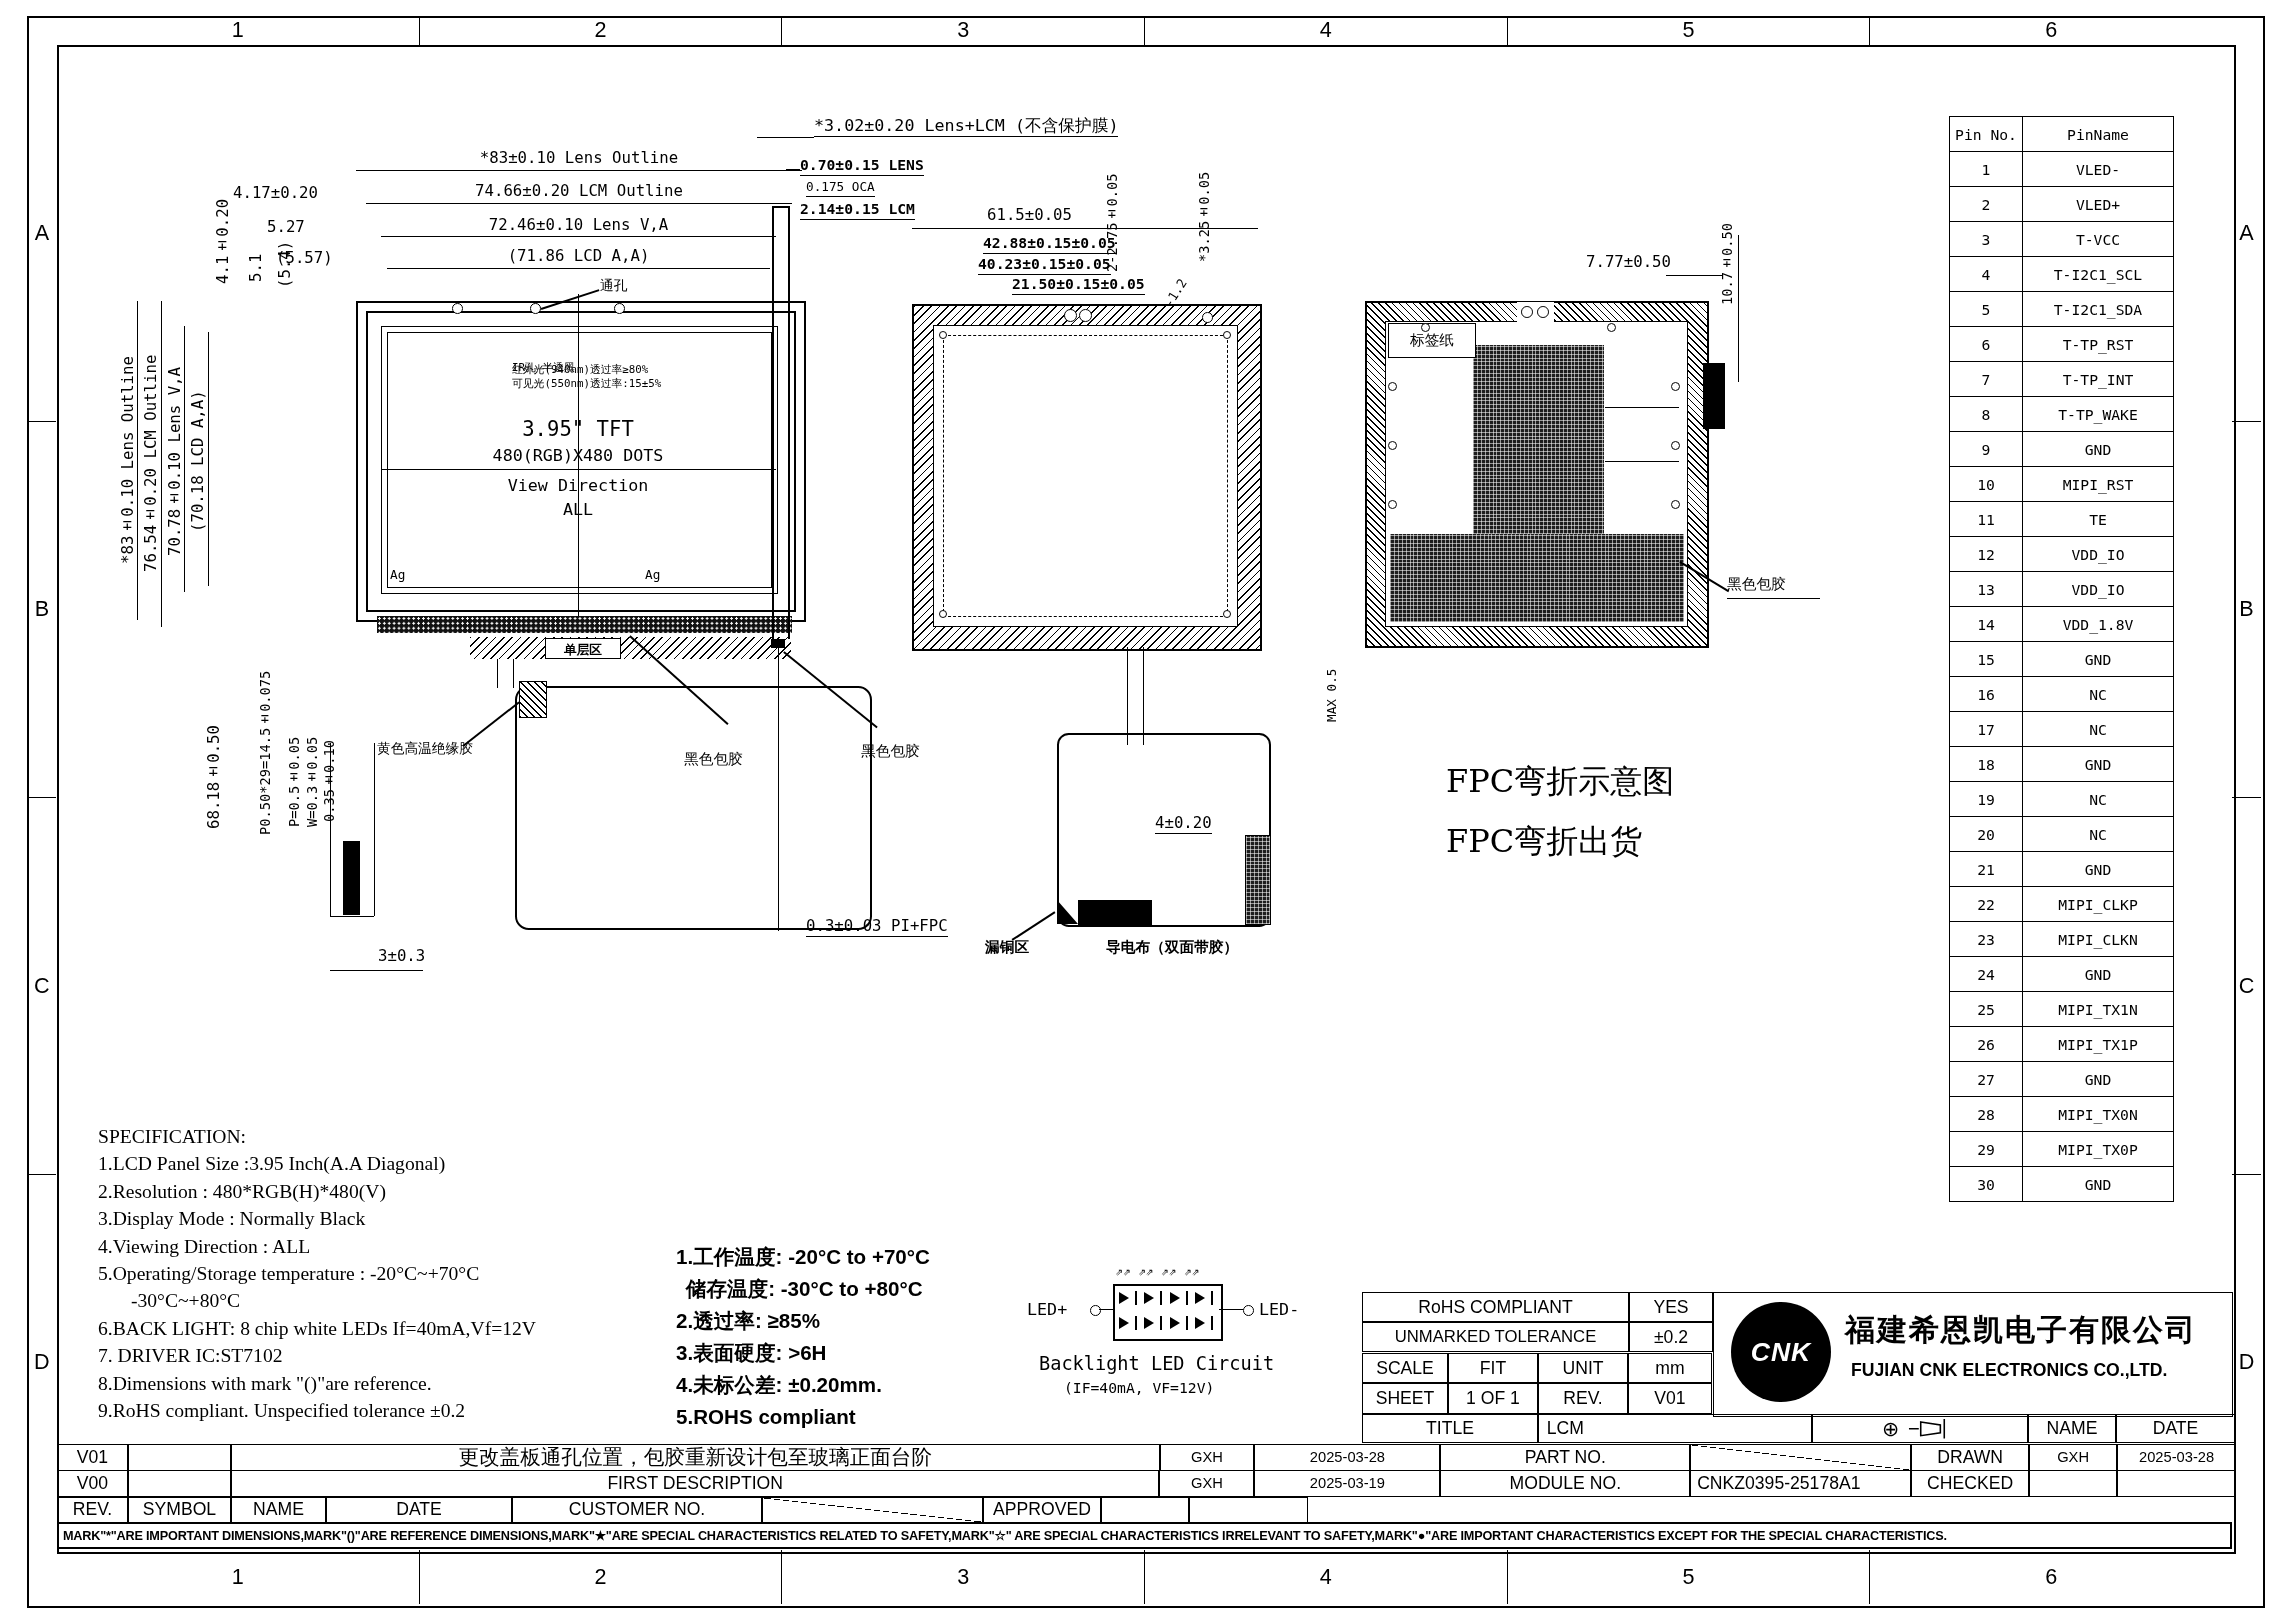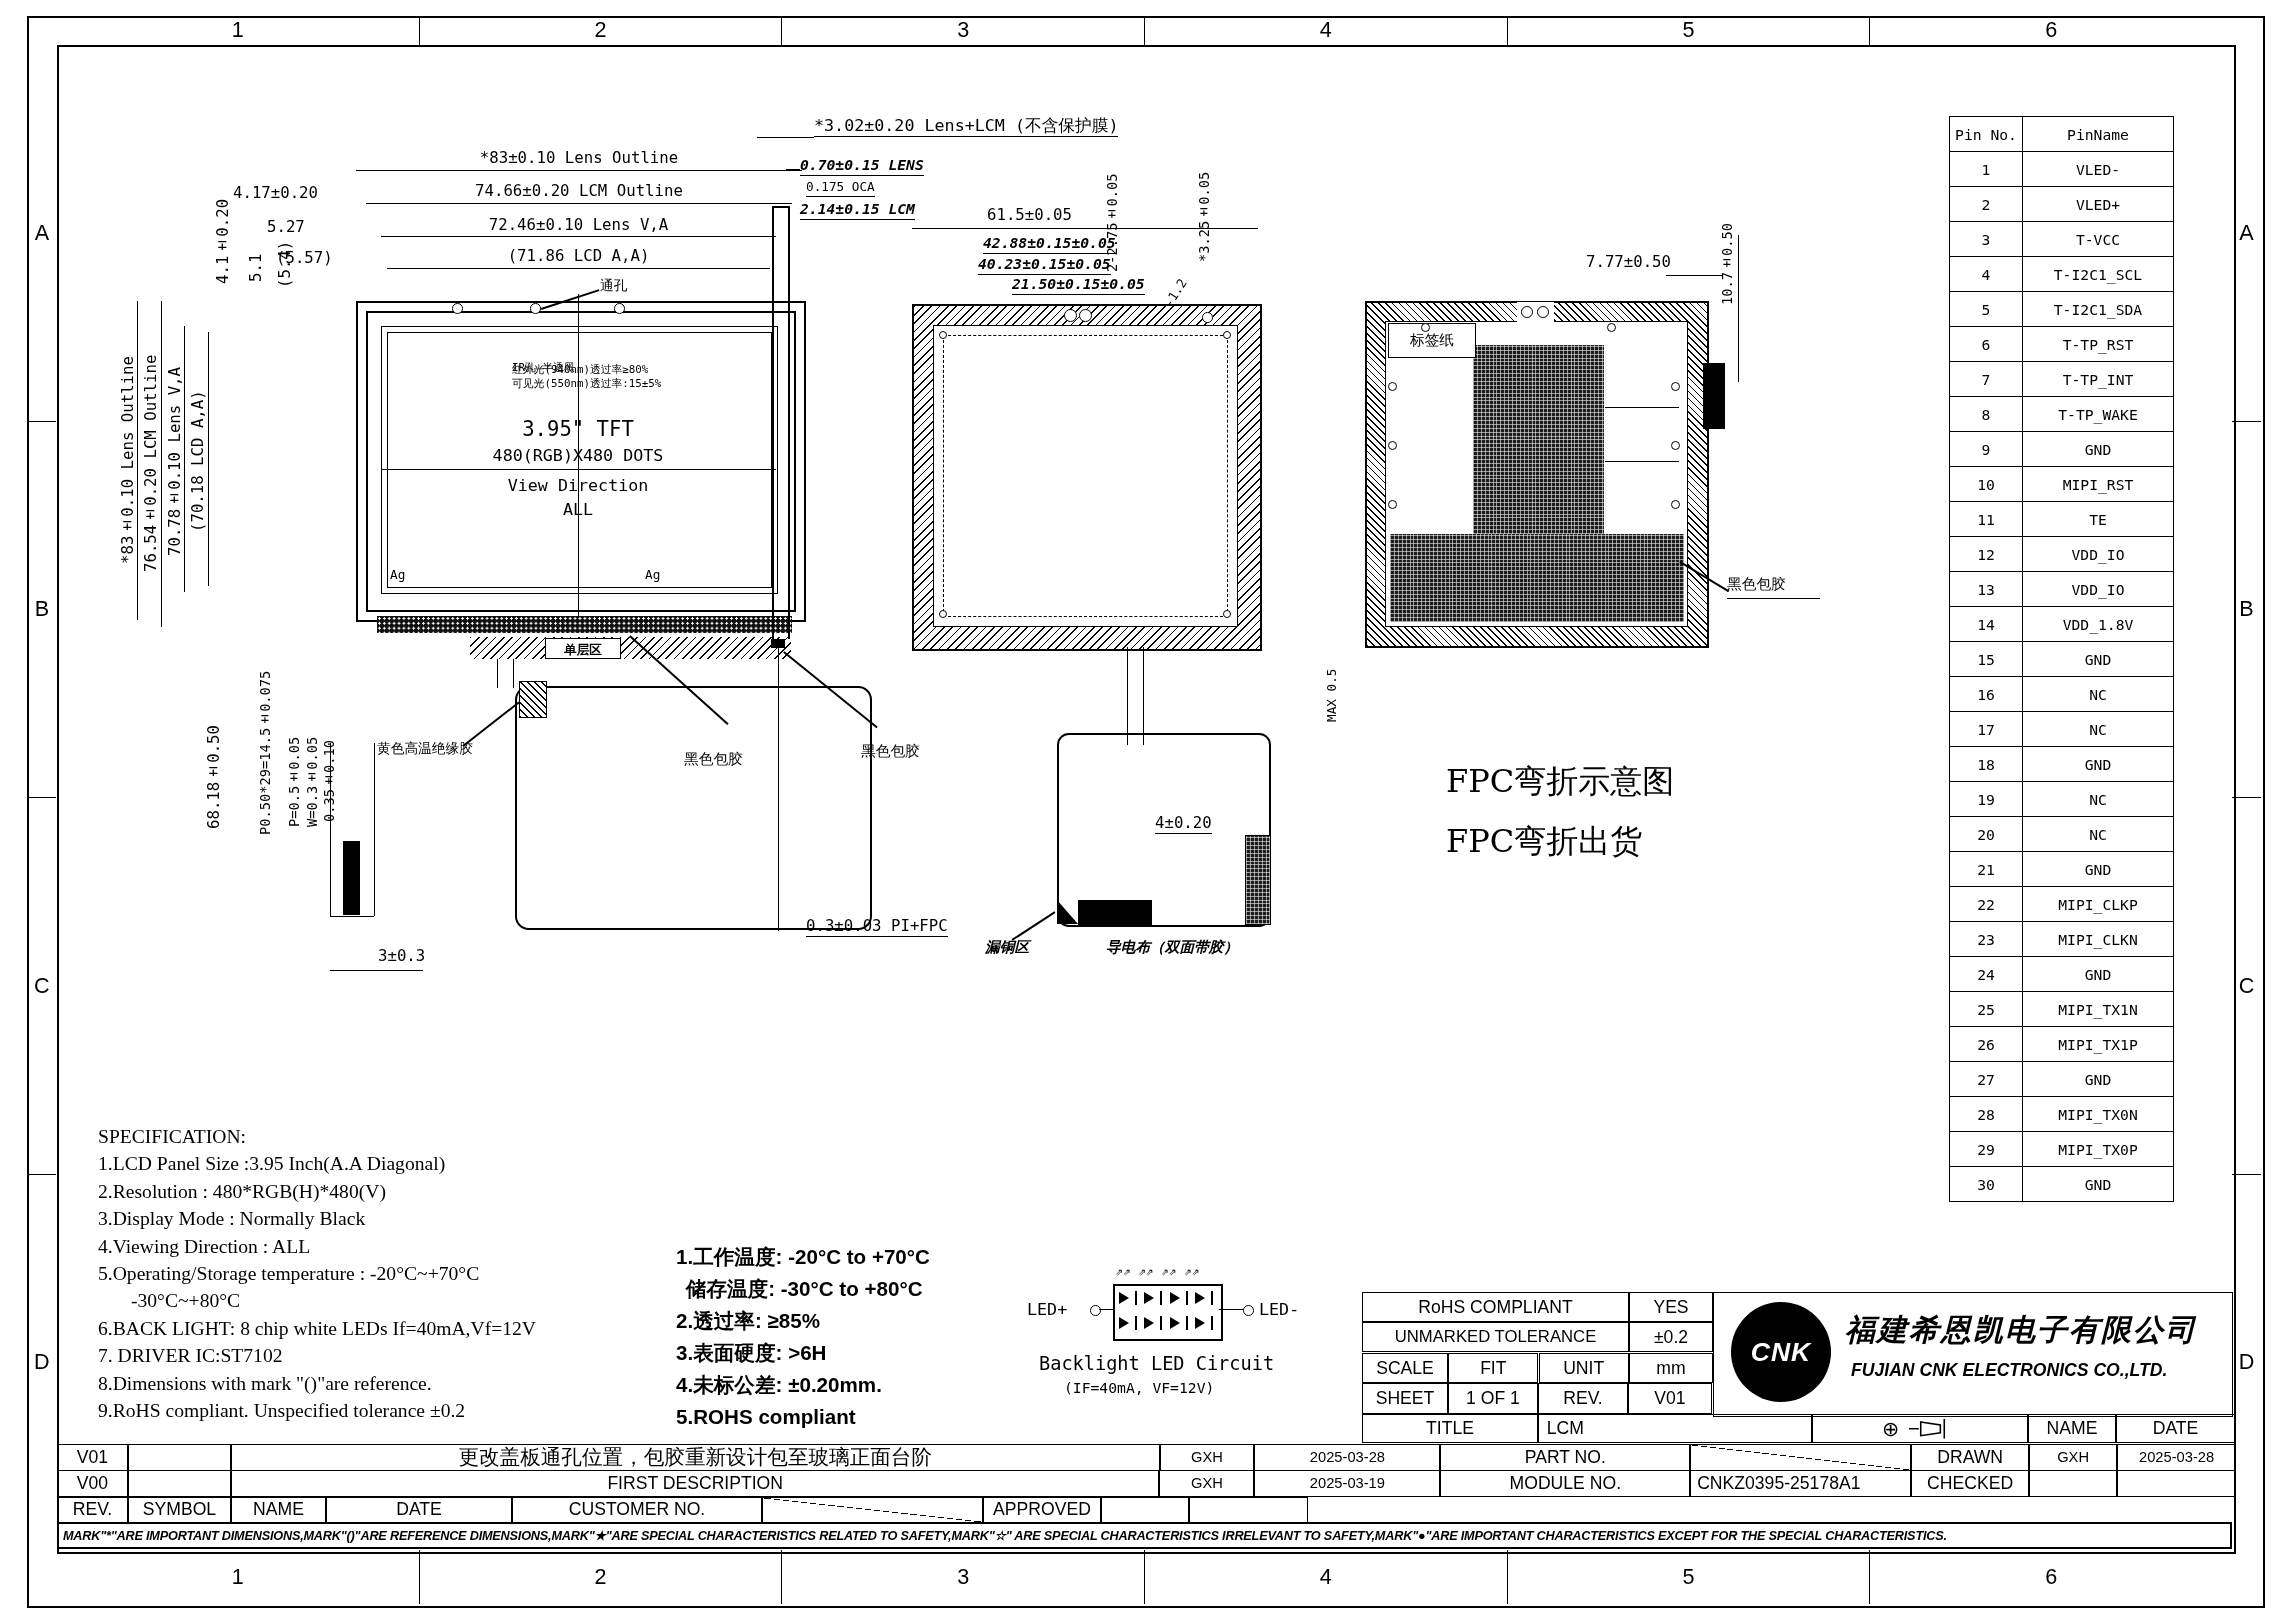--- a/index.html
+++ b/index.html
@@ -7,21 +7,21 @@
          font-family:"DejaVu Sans Mono","DejaVu Sans",monospace;overflow:hidden;}
   .abs{position:absolute;}
   .frame{position:absolute;border:2px solid #000;}
   .lbl{position:absolute;white-space:nowrap;font-size:15.7px;line-height:1.15;}
   .ctr{text-align:center;}
   .ul{border-bottom:1.5px solid #000;padding-bottom:1px;}
   .f11{font-size:10.8px;} .f13{font-size:12.7px;} .f14{font-size:13.7px;} .f15{font-size:14.7px;}
   .f17{font-size:16.7px;} .f19{font-size:18.6px;} .f21{font-size:20.6px;} .f33{font-size:32px;}
   .serif{font-family:"DejaVu Serif","Liberation Serif",serif;}
   .sans{font-family:"Liberation Sans",sans-serif;}
-  .bold{font-weight:bold;font-style:italic;}
+  .bold{font-weight:bold;}
   .hline{position:absolute;background:#000;height:1px;}
   .vline{position:absolute;background:#000;width:1px;}
   .rect{position:absolute;border:2px solid #000;}
   .rect1{position:absolute;border:1px solid #000;}
   .dash{border-style:dashed;border-width:1px;}
   .vt{position:absolute;writing-mode:vertical-rl;transform:rotate(180deg);
       display:flex;align-items:center;justify-content:center;white-space:nowrap;}
   .rot{transform:rotate(-58deg);transform-origin:left bottom;}
   .circ{position:absolute;border:1.5px solid #000;border-radius:50%;background:#fff;}
   .blk{position:absolute;background:#000;}
@@ -438,21 +438,21 @@
   <div class="lbl f15" style="left:1064px;top:1380px;">(IF=40mA, VF=12V)</div>
 
   <div class="frow" style="left:1362px;top:1292px;width:351px;height:30px;">
     <div class="fcell" style="width:267px;">RoHS COMPLIANT</div>
     <div class="fcell" style="width:84px;">YES</div>
   </div>
   <div class="frow" style="left:1362px;top:1322px;width:351px;height:30px;">
     <div class="fcell" style="width:267px;font-size:16.7px;">UNMARKED TOLERANCE</div>
     <div class="fcell" style="width:84px;">±0.2</div>
   </div>
-  <div class="frow" style="left:1362px;top:1353px;width:351px;height:30px;justify-content:space-between;">
+  <div class="frow" style="left:1362px;top:1353px;width:351px;height:30px;">
     <div class="fcell" style="width:86px;">SCALE</div>
     <div class="fcell" style="width:90px;">FIT</div>
     <div class="fcell" style="width:90px;">UNIT</div>
     <div class="fcell" style="width:84px;">mm</div>
   </div>
   <div class="frow" style="left:1362px;top:1383px;width:351px;height:31px;">
     <div class="fcell" style="width:86px;">SHEET</div>
     <div class="fcell" style="width:90px;">1 OF 1</div>
     <div class="fcell" style="width:90px;">REV.</div>
     <div class="fcell" style="width:84px;">V01</div>

